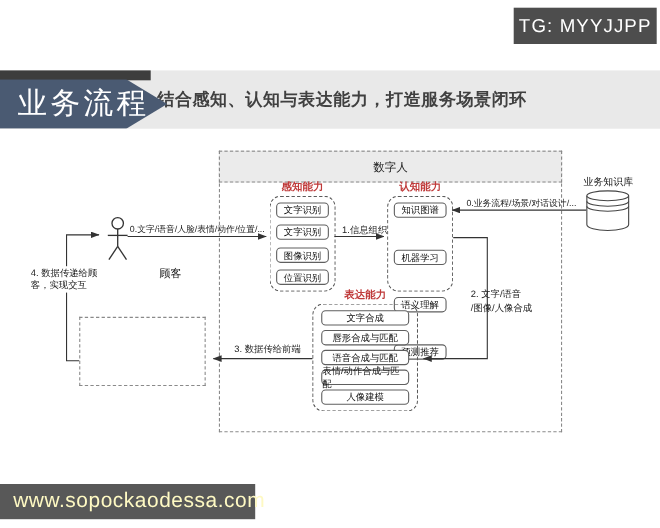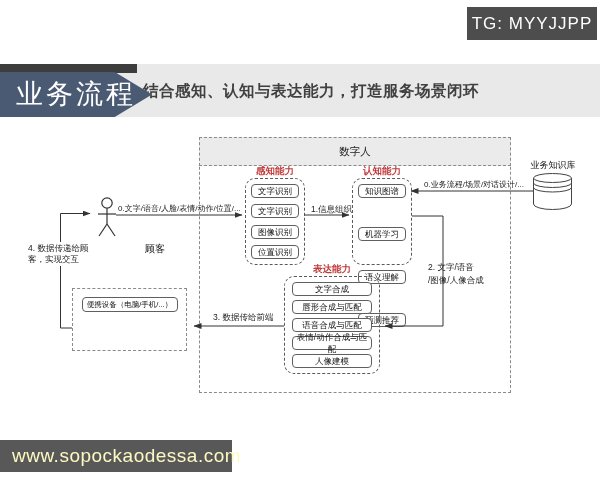--- a/index.html
+++ b/index.html
@@ -48,21 +48,21 @@
     z-index:2; border:1px dashed #5a5a5a; border-radius:10px;
     display:flex; flex-direction:column; align-items:center; padding:5px 0;
   }
   .cap-item {
     background:#fff; border:1px solid #5f5f5f; border-radius:4px;
     height:14px; line-height:12px; font-size:8.5px; color:#111;
     display:flex; align-items:center; justify-content:center; width:48px; flex:none;
   }
   .p-box { left:245px; top:178px; width:60px; height:87px; justify-content:space-between; }
   .c-box { left:352px; top:178px; width:60px; height:87px; justify-content:space-between;gap:29px; }
-  .e-box { left:284px; top:276px; width:96px; height:98px; justify-content:space-between;text-align:center; }
+  .e-box { left:284px; top:276px; width:96px; height:98px; justify-content:space-between; }
   .e-box .cap-item { width:80px; }
 
   
   .carrier-box { left:72px; top:288px; width:115px; height:63px; border:1px dashed #8a8a8a; z-index:2; background:#fff; }
   .carrier-header {
     height:14px; background:#e8e8e8; border-bottom:1px dashed #8a8a8a;
     display:flex; align-items:center; justify-content:center; font-size:8.5px; font-weight:bold; color:#222;
   }
   .carrier-items { display:flex; flex-direction:column; align-items:center; padding-top:8px; gap:5px; }
   .carrier-item {
@@ -151,21 +151,20 @@
 <div class="abs cap-box e-box">
   <div class="cap-item">文字合成</div>
   <div class="cap-item">唇形合成与匹配</div>
   <div class="cap-item">语音合成与匹配</div>
   <div class="cap-item">表情/动作合成与匹配</div>
   <div class="cap-item">人像建模</div>
 </div>
 
 <div class="abs carrier-box">
   <div class="carrier-items">
-    <div class="carrier-item">便携设备（电脑/手机/...）</div>
   </div>
 </div>
 
 <div class="abs customer-label">顾客</div>
 <div class="abs kb-label">业务知识库</div>
 
 <div class="abs flow-label f0-input">0.文字/语音/人脸/表情/动作/位置/...</div>
 <div class="abs flow-label f0-kb">0.业务流程/场景/对话设计/...</div>
 <div class="abs flow-label f1">1.信息组织</div>
 <div class="abs flow-label f2">2. 文字/语音

